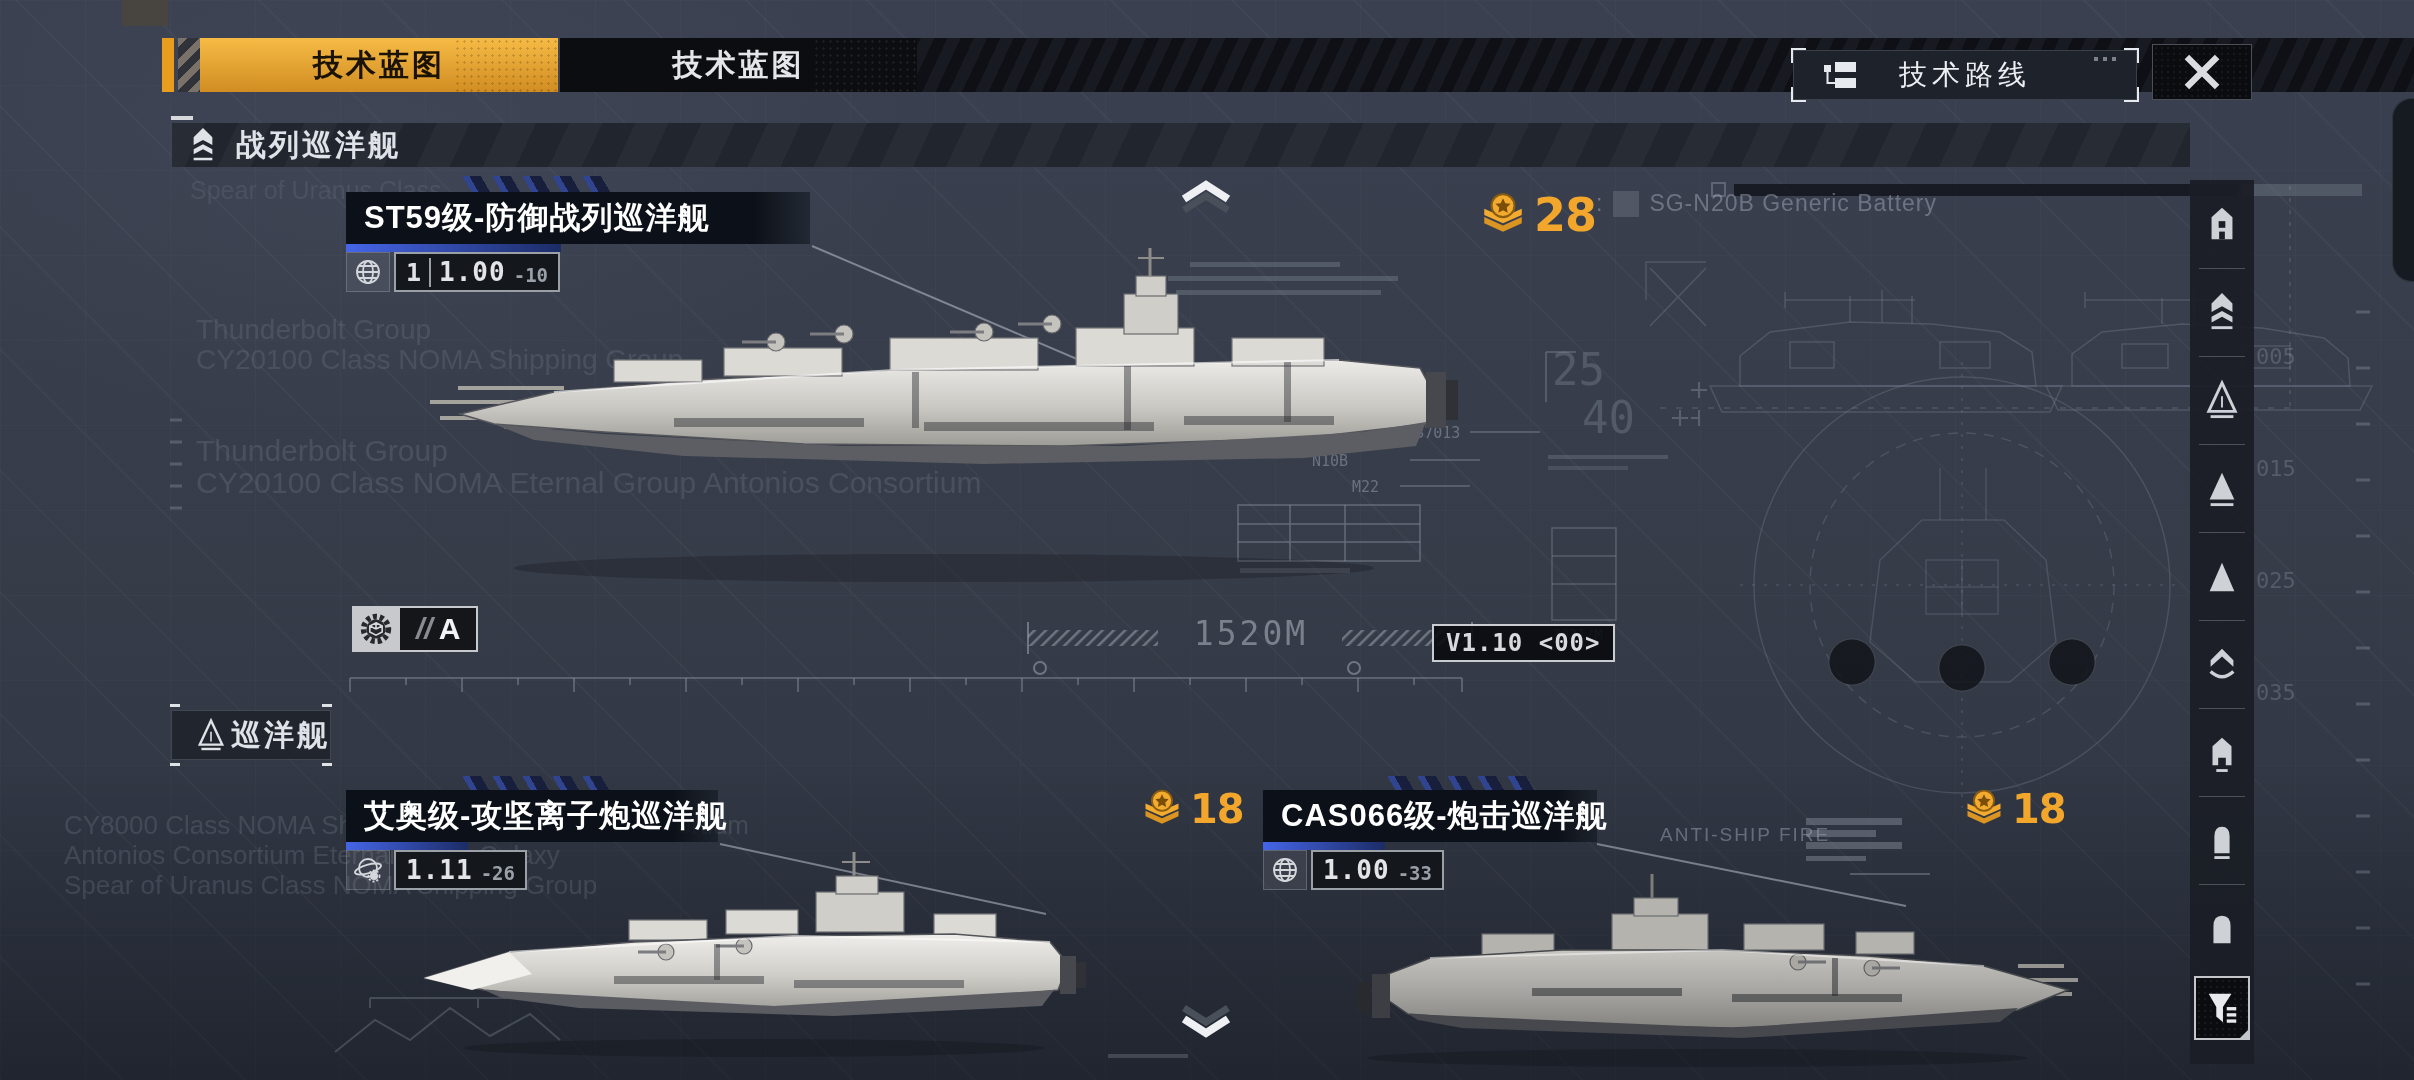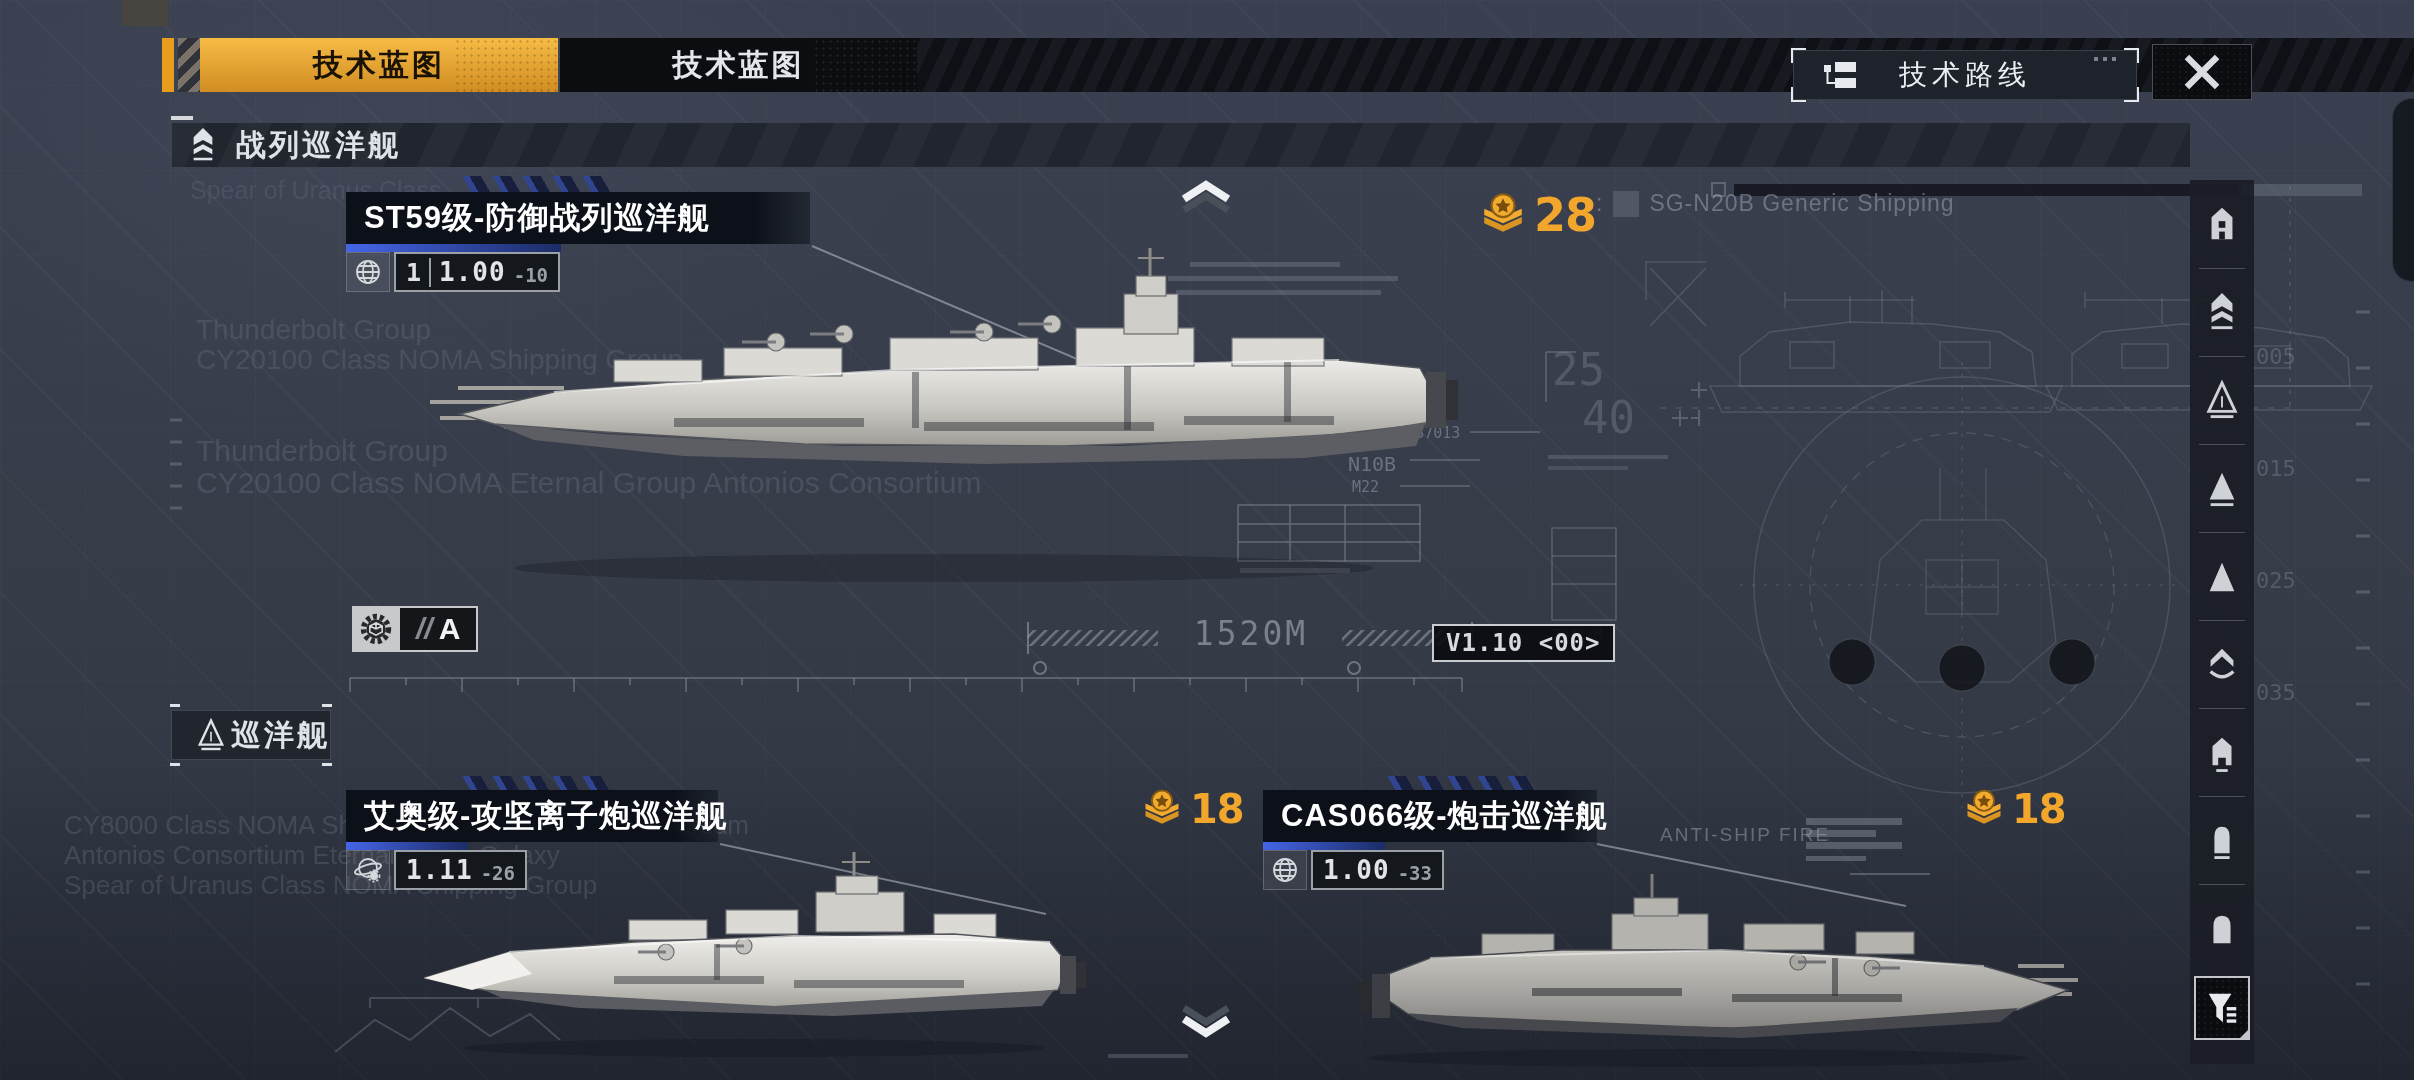--- a/index.html
+++ b/index.html
@@ -235,26 +235,26 @@
   <span class="wm" style="left:196px;top:344px;font-size:28px;opacity:.13;">CY20100 Class NOMA Shipping Group</span>
   <span class="wm" style="left:196px;top:434px;font-size:30px;opacity:.14;">Thunderbolt Group</span>
   <span class="wm" style="left:196px;top:466px;font-size:30px;opacity:.14;">CY20100 Class NOMA Eternal Group Antonios Consortium</span>
   <span class="wm" style="left:64px;top:810px;font-size:26px;opacity:.15;">CY8000 Class NOMA Shipping Group Antonios Consortium</span>
   <span class="wm" style="left:64px;top:840px;font-size:26px;opacity:.15;">Antonios Consortium Eternal Storm Galaxy</span>
   <span class="wm" style="left:64px;top:870px;font-size:26px;opacity:.15;">Spear of Uranus Class NOMA Shipping Group</span>
 
   <div class="battery-line">
     <span>:</span>
     <span class="battery-sq"></span>
-    <span>SG-N20B Generic Shipping</span>
+    <span>SG-N20B Generic Battery</span>
   </div>
   <span class="anno" style="left:1552px;top:344px;font-size:44px;opacity:.8;color:rgba(140,150,165,.4);">25</span>
   <span class="anno" style="left:1582px;top:392px;font-size:44px;opacity:.8;color:rgba(140,150,165,.4);">40</span>
   <span class="anno" style="left:1352px;top:424px;font-size:15px;">GUNMAT 37013</span>
-  <span class="anno" style="left:1348px;top:452px;font-size:20px;">N10B</span>
+  <span class="anno" style="left:1312px;top:452px;font-size:15px;">N10B</span>
   <span class="anno" style="left:1352px;top:478px;font-size:15px;">M22</span>
   <span class="anno" style="left:1552px;top:626px;font-size:14px;">7031/M</span>
   <span class="anno" style="left:1660px;top:824px;font-size:19px;letter-spacing:2px;font-family:'Liberation Sans',sans-serif;">ANTI-SHIP FIRE</span>
   <span class="anno" style="left:2256px;top:344px;font-size:22px;opacity:.6;">005</span>
   <span class="anno" style="left:2256px;top:456px;font-size:22px;opacity:.6;">015</span>
   <span class="anno" style="left:2256px;top:568px;font-size:22px;opacity:.6;">025</span>
   <span class="anno" style="left:2256px;top:680px;font-size:22px;opacity:.6;">035</span>
   <span class="dim" style="left:1166px;top:614px;">1520M</span>
   <div class="vbox" style="left:1432px;top:624px;">V1.10 &lt;00&gt;</div>
 

